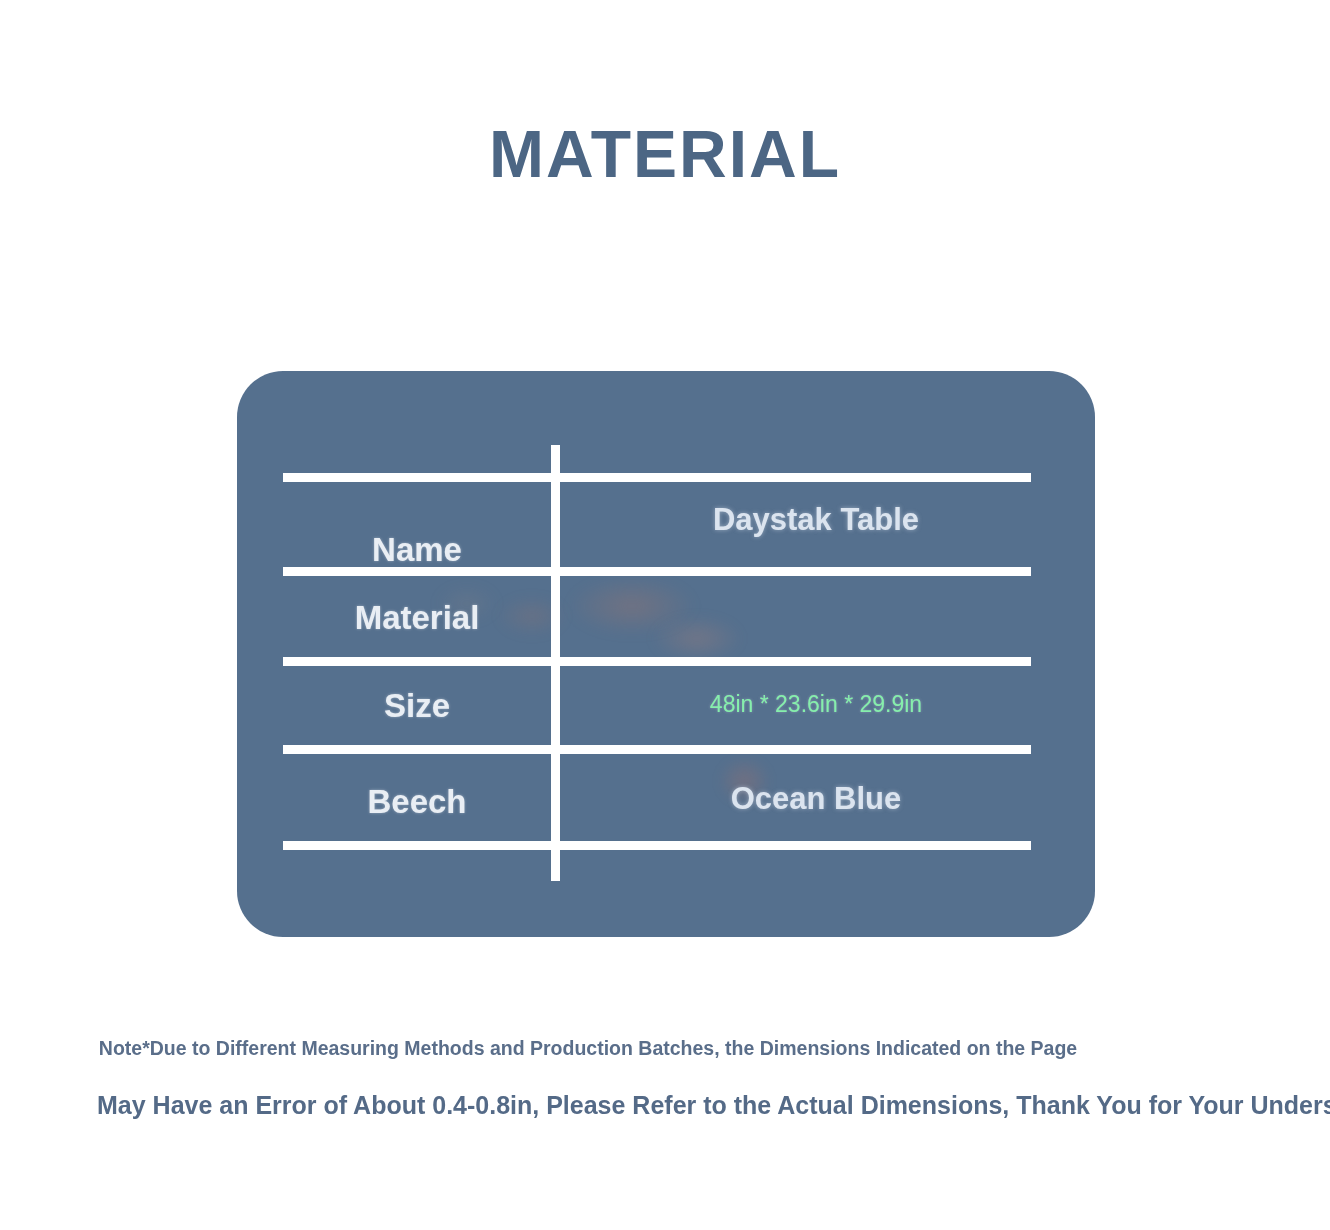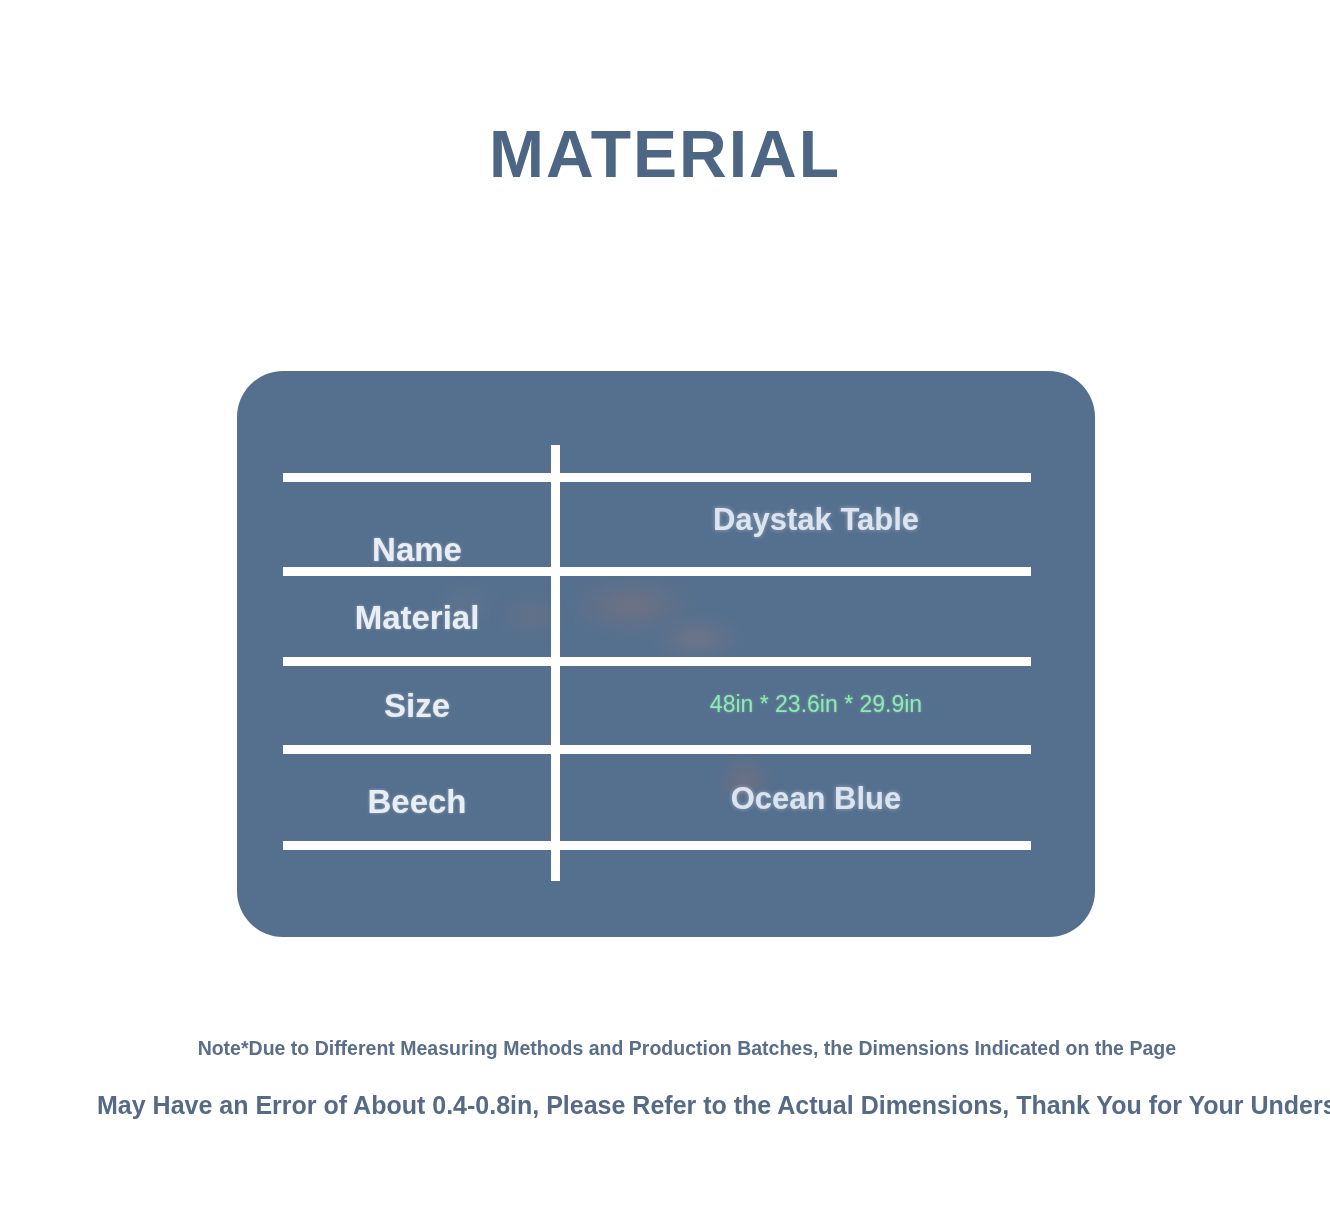--- a/index.html
+++ b/index.html
@@ -138,21 +138,21 @@
   .val-1 { top: 212px; }
   .val-2 { top: 322px; }
   .val-3 { top: 412px; }
 
   
   .note-line-1 {
     position: absolute;
     left: 0;
     top: 1037px;
     width: 1176px;
-    text-align: right;
+    text-align: center;
     font-size: 19.5px;
     font-weight: 600;
     color: #5a6e8a;
     font-family: "Liberation Sans", sans-serif;
     white-space: nowrap;
   }
   .note-line-2 {
     position: absolute;
     left: 97px;
     top: 1091px;

